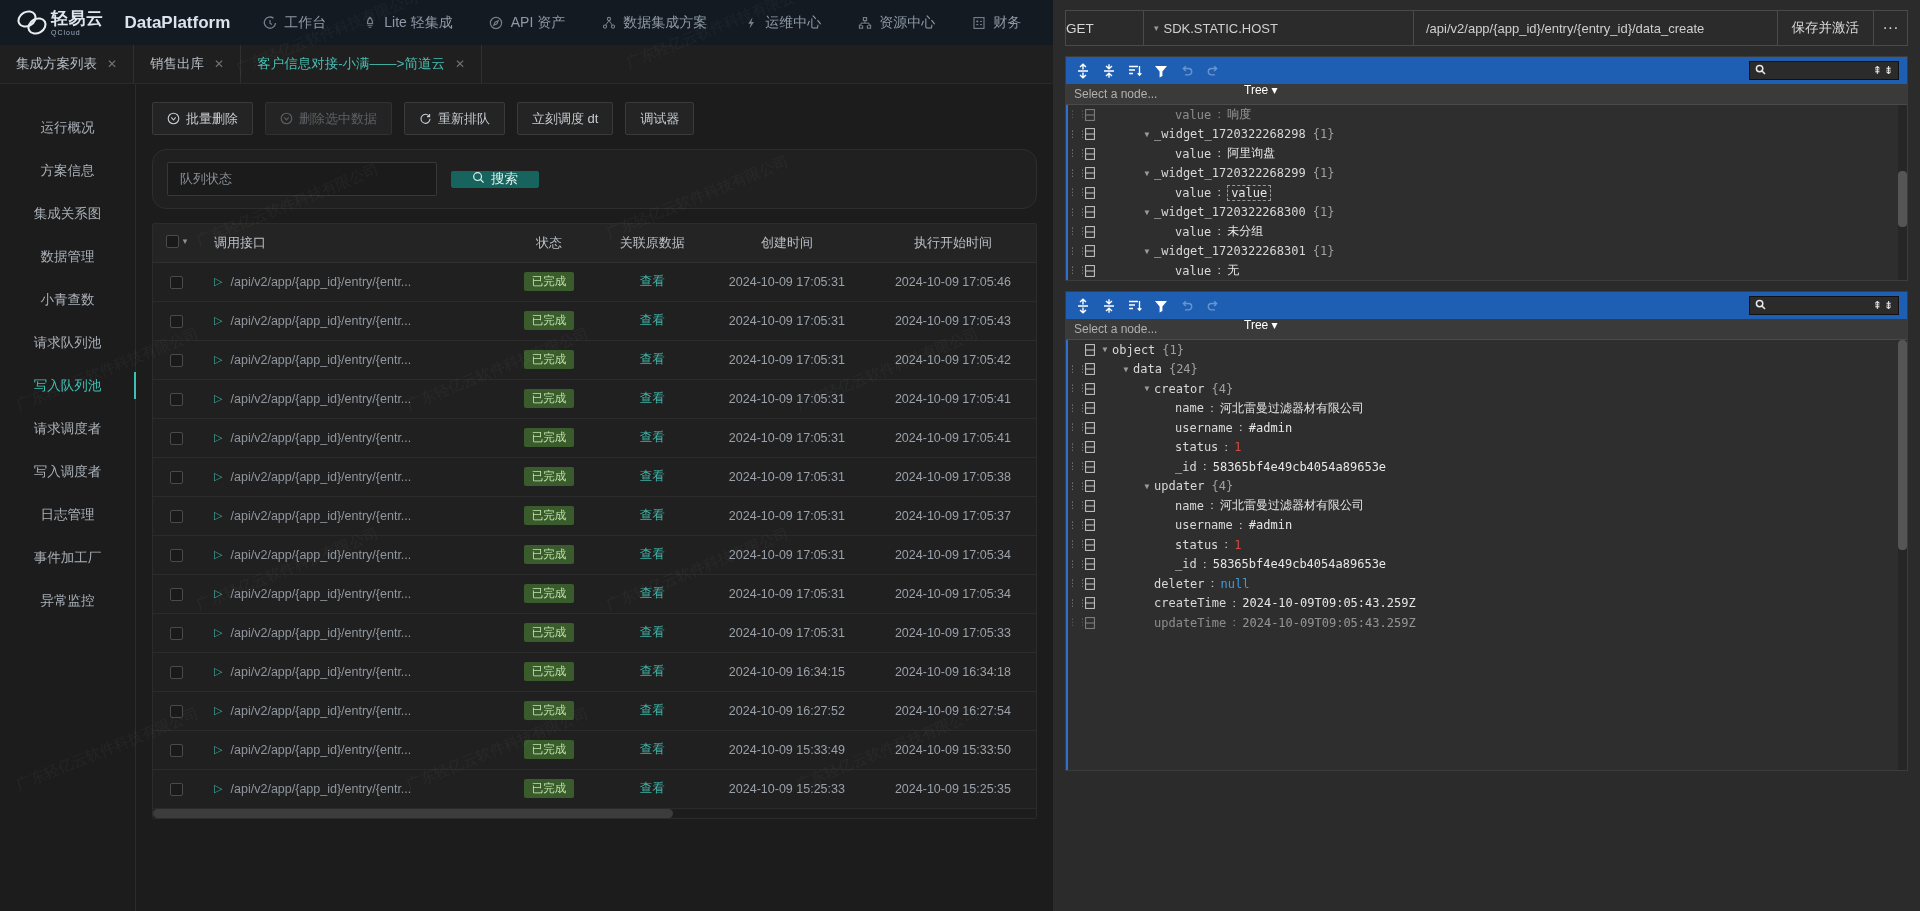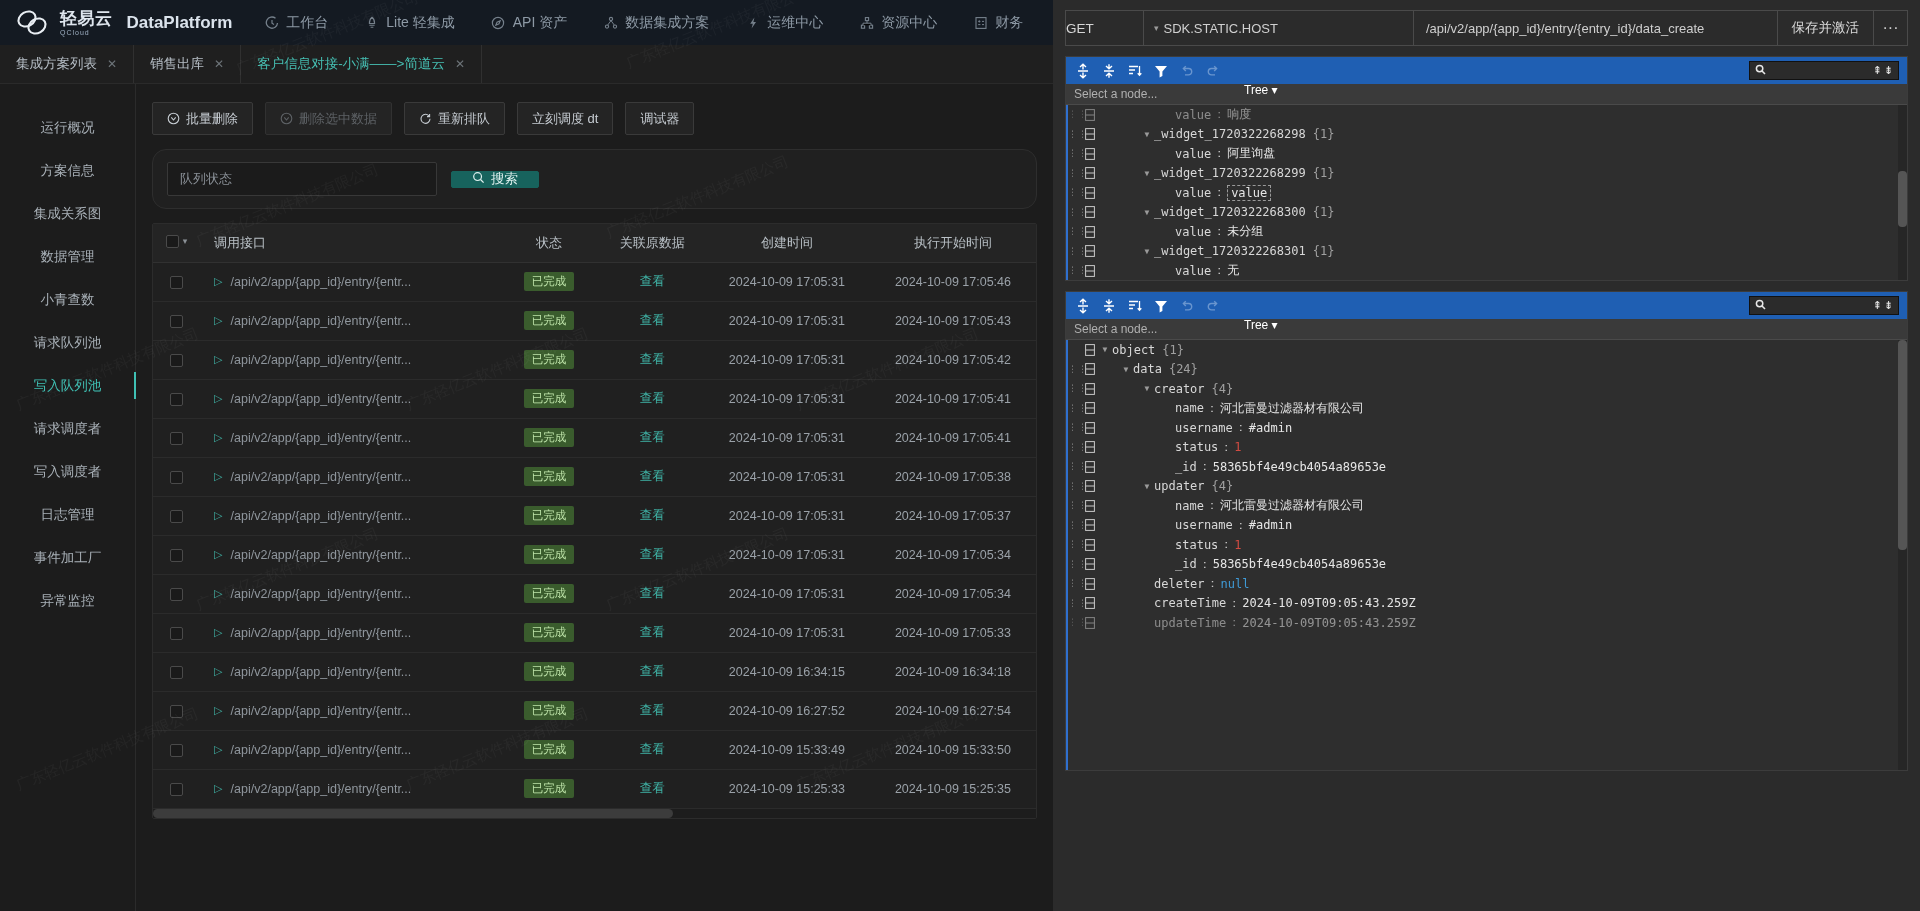--- a/index.html
+++ b/index.html
@@ -3,27 +3,27 @@
 <meta charset="utf-8">
 <style>
   * { box-sizing: border-box; margin:0; padding:0; }
   html,body { width:1920px; height:911px; overflow:hidden; background:#181818; }
   body { font-family:"Liberation Sans","DejaVu Sans",sans-serif; font-size:13px; color:#c8c8c8; }
 
   
   #left-app { position:absolute; left:0; top:0; width:1053px; height:911px; background:#1c1c1c; overflow:hidden; }
 
   .topnav { height:45px; background:#141a22; display:flex; align-items:center; padding-left:16px; }
-  .brand { display:flex; align-items:center; gap:10px; }
+  .brand { display:flex; align-items:center; gap:1px; }
   .logo-mark { width:34px; height:30px; position:relative; }
   .logo-mark svg { display:block; }
   .brand-cn { display:flex; flex-direction:column; line-height:1; }
   .brand-cn .cn { color:#dfe6ee; font-size:17px; font-weight:bold; letter-spacing:.5px; }
   .brand-cn .sub { color:#9fb0c3; font-size:7px; letter-spacing:1px; margin-top:2px; }
-  .brand-en { color:#dbe3ec; font-size:17px; font-weight:bold; margin-left:4px; }
+  .brand-en { color:#dbe3ec; font-size:17px; font-weight:bold; margin-left:20px; }
   .nav-items { display:flex; align-items:center; margin-left:32px; gap:36px; }
   .nav-item { display:flex; align-items:center; gap:7px; color:#8e9aa6; font-size:14px; white-space:nowrap; cursor:pointer; }
   .nav-item .ic { width:15px; height:15px; display:inline-flex; align-items:center; justify-content:center; opacity:.8; }
   .nav-item .ic svg { display:block; }
 
   .tabs-bar { height:39px; background:#1f1f1f; display:flex; align-items:stretch; border-bottom:1px solid #2a2a2a; }
   .doc-tab { display:flex; align-items:center; gap:10px; padding:0 16px; color:#b6bec6; font-size:13.5px; border-right:1px solid #303030; cursor:pointer; white-space:nowrap; }
   .doc-tab.active { color:#46c0b4; }
   .doc-tab .x { color:#6d7479; font-size:12px; }
 

